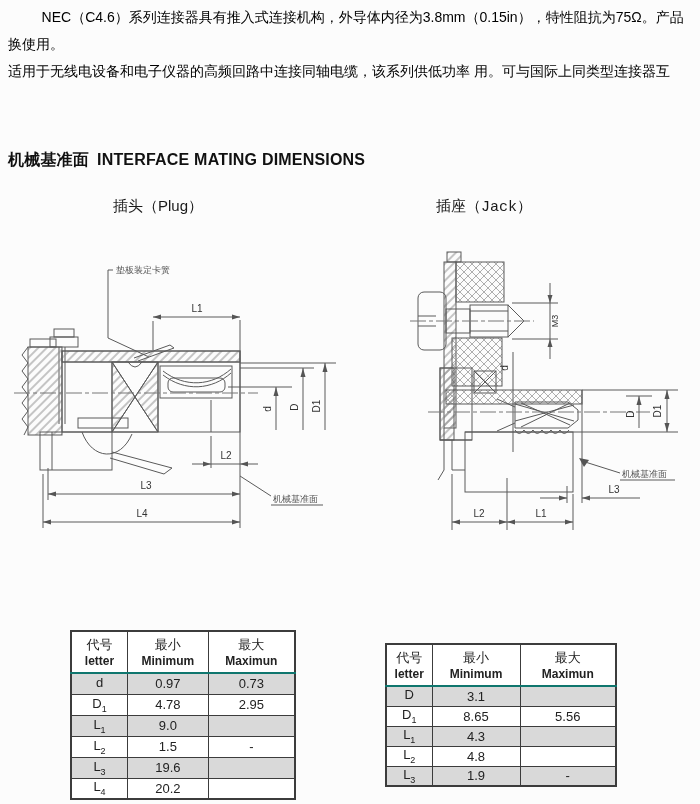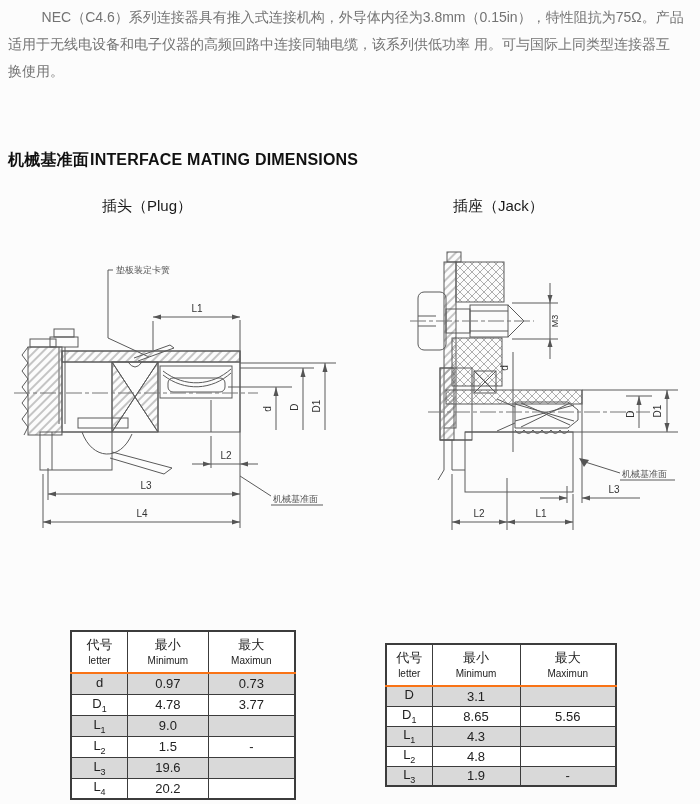--- a/index.html
+++ b/index.html
@@ -2,54 +2,54 @@
 <html><head>
 <meta charset="utf-8">
 <style>
   html,body{margin:0;padding:0;}
   body{
     width:700px;height:804px;position:relative;overflow:hidden;
     background:#fcfcfc;color:#1f1f1f;
     font-family:"Liberation Sans","DejaVu Sans",sans-serif;
   }
   
-  .intro{position:absolute;left:8px;top:4px;width:690px;font-size:14px;line-height:27px;color:#737373;}
+  .intro{position:absolute;left:8px;top:4px;width:690px;font-size:14px;line-height:27px;color:#000000;}
   .intro .ln{white-space:nowrap;}
   .intro .ln.first{text-indent:2.4em;}
   
   .section-title{position:absolute;left:8px;top:150px;font-size:16px;font-weight:bold;color:#111;letter-spacing:.2px;}
-  .section-title .en{margin-left:1px;}
+  .section-title .en{margin-left:8px;}
   
   .fig-title{position:absolute;top:197px;font-size:15px;color:#1a1a1a;white-space:nowrap;}
-  .fig-title.plug{left:102px;}
-  .fig-title.jack{left:453px;}
+  .fig-title.plug{left:113px;}
+  .fig-title.jack{left:436px;font-family:Liberation Mono, monospace;}
   
   #drawings{position:absolute;left:0;top:230px;}
   
   table.dim{position:absolute;border-collapse:collapse;border:2px solid #3c3c3c;background:#fff;table-layout:fixed;}
   table.dim td{border:1px solid #3c3c3c;text-align:center;vertical-align:middle;padding:0;color:#222;font-size:13px;}
-  table.dim thead td{height:40px;border-bottom:2px solid #f97316;}
+  table.dim thead td{height:40px;border-bottom:2px solid #0f766e;}
   table.dim .h-zh{font-size:13px;line-height:17px;}
-  table.dim .h-en{font-size:10px;line-height:16px;}
+  table.dim .h-en{font-size:12px;line-height:16px;font-weight:bold;}
   table.dim tbody tr{height:21px;}
   table.dim tbody tr:nth-child(odd) td{background:#d9d9d9;}
   table.dim sub{font-size:9px;}
   #plug-table{left:70px;top:630px;width:226px;}
   #plug-table col.c1{width:56px}#plug-table col.c2{width:80px}#plug-table col.c3{width:86px}
   #jack-table{left:385px;top:643px;width:232px;}
   #jack-table tbody tr{height:20px;}
   #jack-table col.c1{width:46px}#jack-table col.c2{width:88px}#jack-table col.c3{width:96px}
 </style>
 </head>
 <body>
 
 <div class="intro">
   <div class="ln first">NEC（C4.6）系列连接器具有推入式连接机构，外导体内径为3.8mm（0.15in），特性阻抗为75Ω。产品</div>
+  <div class="ln">换使用。</div>
   <div class="ln">适用于无线电设备和电子仪器的高频回路中连接同轴电缆，该系列供低功率 用。可与国际上同类型连接器互</div>
-  <div class="ln">换使用。</div>
 </div>
 
 <div class="section-title">
   <span class="zh">机械基准面</span><span class="en">INTERFACE MATING DIMENSIONS</span>
 </div>
 
 <div class="fig-title plug">插头（Plug）</div>
 <div class="fig-title jack">插座（Jack）</div>
 
 <svg id="drawings" width="700" height="340" viewBox="0 230 700 340" font-family="Liberation Sans, DejaVu Sans, sans-serif">
@@ -258,21 +258,21 @@
   </thead>
   <tbody>
     <tr>
       <td><span>d</span><sub></sub></td>
       <td>0.97</td>
       <td>0.73</td>
     </tr>
     <tr>
       <td><span>D</span><sub>1</sub></td>
       <td>4.78</td>
-      <td>3.77</td>
+      <td>2.95</td>
     </tr>
     <tr>
       <td><span>L</span><sub>1</sub></td>
       <td>9.0</td>
       <td></td>
     </tr>
     <tr>
       <td><span>L</span><sub>2</sub></td>
       <td>1.5</td>
       <td>-</td>

